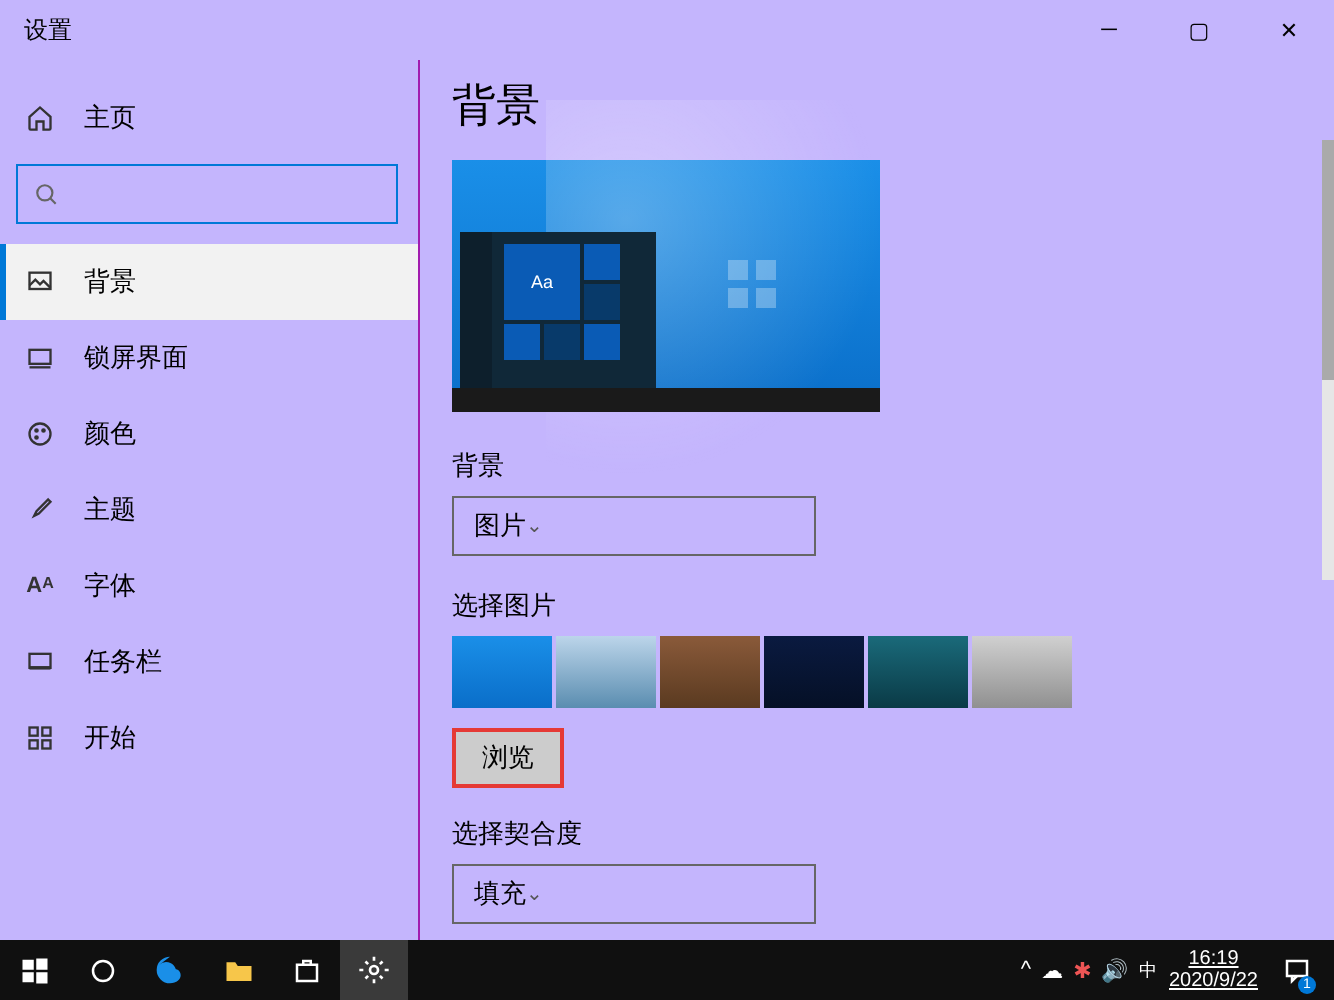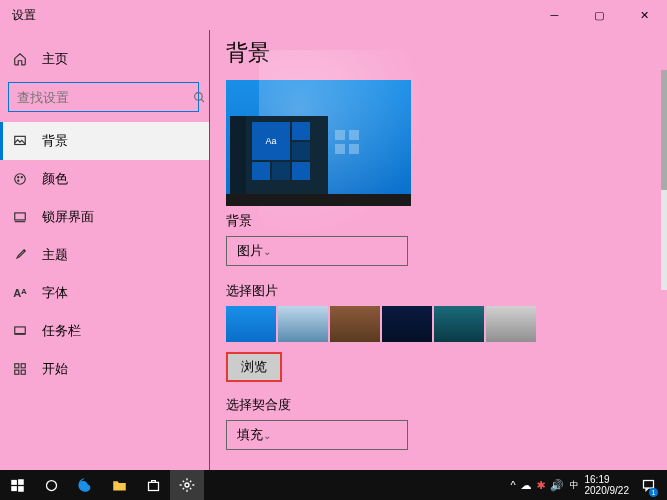--- a/index.html
+++ b/index.html
@@ -1,39 +1,39 @@
 <!DOCTYPE html>
 <html><head>
 <meta charset="utf-8">
 <style>
 * { box-sizing: border-box; margin: 0; padding: 0; }
 body { font-family: "Segoe UI", "Microsoft YaHei", sans-serif; font-size: 13px; color: #000; background: #fff; width: 667px; height: 500px; overflow: hidden; position: relative; }
 
-.window { width: 100%; height: calc(100% - 30px); background: #f9a8d4; display: flex; flex-direction: column; }
+.window { width: 100%; height: calc(100% - 30px); background: #c4b5fd; display: flex; flex-direction: column; }
 
 .titlebar { height: 30px; display: flex; align-items: center; padding: 0 0 0 12px; }
 .titlebar .title { flex: 1; font-size: 12px; }
 .titlebar .ctrl { width: 45px; height: 30px; display: flex; align-items: center; justify-content: center; font-size: 11px; }
 
 .main { flex: 1; display: flex; overflow: hidden; }
 
 .sidebar { width: 210px; border-right: 1px solid #a21caf; display: flex; flex-direction: column; padding-top: 12px; }
 .home-row { display: flex; align-items: center; padding: 8px 12px; gap: 14px; }
 .home-row .icon { width: 16px; display: flex; justify-content: center; }
 .search-box { margin: 6px 10px 10px 8px; height: 30px; border: 1px solid #0078d7; display: flex; align-items: center; padding: 0 8px; }
 .search-box input { border: none; outline: none; flex: 1; font-size: 13px; background: transparent; }
 .search-box .search-icon { color: #555; font-size: 12px; }
 .section-label { font-weight: 600; padding: 8px 12px 10px; }
 .nav-item { display: flex; align-items: center; gap: 14px; padding: 10px 12px; cursor: pointer; }
 .nav-item .icon { width: 16px; display: flex; justify-content: center; color: #333; }
 .nav-item.active { background: #f2f2f2; border-left: 3px solid #0078d7; padding-left: 9px; }
 
 .content { flex: 1; padding: 8px 16px; overflow-y: auto; position: relative; }
 .content h1 { font-size: 22px; font-weight: 400; margin-bottom: 12px; }
-.preview { width: 185px; height: 126px; background: #0a78d4; position: relative; margin-bottom: 6px; }
+.preview { width: 214px; height: 126px; background: #0a78d4; position: relative; margin-bottom: 18px; }
 .preview .sky { position: absolute; inset: 0; background: linear-gradient(to bottom, #1a8fe8, #0a6ec9); }
 .preview .beam { position: absolute; left: 50%; top: 40%; width: 200px; height: 200px; background: radial-gradient(circle at 20% 30%, rgba(255,255,255,.28), transparent 60%); transform: translate(-30%,-40%); }
 .preview .winlogo { position: absolute; right: 52px; top: 50px; width: 24px; height: 24px; opacity: .45; }
 .preview .winlogo::before, .preview .winlogo::after { content:""; position:absolute; background: rgba(255,255,255,.65); }
 .preview .winlogo::before { left:0; top:0; width:10px; height:10px; box-shadow: 14px 0 rgba(255,255,255,.65), 0 14px rgba(255,255,255,.65), 14px 14px rgba(255,255,255,.65); }
 .preview .taskbar { position: absolute; bottom:0; left:0; right:0; height:12px; background:#1a1a1a; }
 .preview .start { position: absolute; bottom:12px; left:4px; width: 98px; height: 78px; background:#102838; display:flex; }
 .preview .start .col1 { width: 16px; background:#0d1f2c; }
 .preview .start .col2 { flex:1; padding: 6px; }
 .preview .start .tiles { display:grid; grid-template-columns: repeat(3, 18px); grid-auto-rows: 18px; gap:2px; }
@@ -56,21 +56,21 @@
 
 .browse-btn { width: 56px; height: 30px; background:#ccc; border:2px solid #e53935; display:flex; align-items:center; justify-content:center; margin-bottom: 14px; cursor:pointer; font-size:13px; }
 
 .scrollbar-track { position:absolute; right:0; top:40px; width:6px; height:220px; background:#e6e6e6; }
 .scrollbar-thumb { width:6px; height:120px; background:#aaa; }
 
 .taskbar-os { position:absolute; bottom:0; left:0; right:0; height:30px; background:#101010; display:flex; align-items:center; color:#fff; }
 .tb-item { width: 34px; height: 30px; display:flex; align-items:center; justify-content:center; font-size:14px; }
 .tb-item.active { background:#3a3a3a; }
 .tb-right { margin-left:auto; display:flex; align-items:center; gap:6px; padding-right:6px; }
-.tb-clock { text-align:left; font-size:10px; line-height:1.1; }
+.tb-clock { text-align:center; font-size:10px; line-height:1.1;text-decoration:underline; }
 .tb-tray { font-size:11px; display:flex; gap:5px; align-items:center; }
 .tb-notif { width:26px; height:30px; display:flex; align-items:center; justify-content:center; position:relative; }
 .tb-notif .badge { position:absolute; bottom:3px; right:3px; background:#0078d7; color:#fff; font-size:7px; width:9px; height:9px; border-radius:50%; display:flex; align-items:center; justify-content:center; }
 
 svg { display:block; }
 </style>
 </head>
 <body>
 
 <div class="window">
@@ -86,21 +86,20 @@
       <div class="home-row">
         <span class="icon">
           <svg width="14" height="14" viewBox="0 0 24 24" fill="none" stroke="#333" stroke-width="2">
               <path d="M3 11l9-8 9 8v10a1 1 0 01-1 1h-5v-7H9v7H4a1 1 0 01-1-1z"></path>
             </svg>
         </span>
         <span>主页</span>
       </div>
 
       <div class="search-box">
-        <input type="text" placeholder="查找设置" style="">
         <span class="search-icon">
           <svg width="13" height="13" viewBox="0 0 24 24" fill="none" stroke="#666" stroke-width="2">
               <circle cx="10" cy="10" r="7"></circle>
               <line x1="20" y1="20" x2="15" y2="15"></line>
             </svg>
         </span>
       </div>
 
 
       <div class="nav-item active">
@@ -108,36 +107,36 @@
             <svg width="14" height="14" viewBox="0 0 24 24" fill="none" stroke="#333" stroke-width="2">
               <rect x="3" y="4" width="18" height="14"></rect>
               <path d="M3 15l5-5 4 4 3-3 6 6"></path>
             </svg>
           </span>
         <span>背景</span>
       </div>
       <div class="nav-item">
         <span class="icon">
             <svg width="14" height="14" viewBox="0 0 24 24" fill="none" stroke="#333" stroke-width="2">
+              <rect x="3" y="5" width="18" height="12"></rect>
+              <line x1="3" y1="20" x2="21" y2="20"></line>
+            </svg>
+          </span>
+        <span>锁屏界面</span>
+      </div>
+      <div class="nav-item">
+        <span class="icon">
+            <svg width="14" height="14" viewBox="0 0 24 24" fill="none" stroke="#333" stroke-width="2">
               <circle cx="12" cy="12" r="9"></circle>
               <circle cx="9" cy="9" r="1" fill="#333"></circle>
               <circle cx="15" cy="9" r="1" fill="#333"></circle>
               <circle cx="9" cy="15" r="1" fill="#333"></circle>
             </svg>
           </span>
         <span>颜色</span>
-      </div>
-      <div class="nav-item">
-        <span class="icon">
-            <svg width="14" height="14" viewBox="0 0 24 24" fill="none" stroke="#333" stroke-width="2">
-              <rect x="3" y="5" width="18" height="12"></rect>
-              <line x1="3" y1="20" x2="21" y2="20"></line>
-            </svg>
-          </span>
-        <span>锁屏界面</span>
       </div>
       <div class="nav-item">
         <span class="icon">
             <svg width="14" height="14" viewBox="0 0 24 24" fill="none" stroke="#333" stroke-width="2">
               <path d="M19 3l2 2-10 10-4 2 2-4z"></path>
             </svg>
           </span>
         <span>主题</span>
       </div>
       <div class="nav-item">

